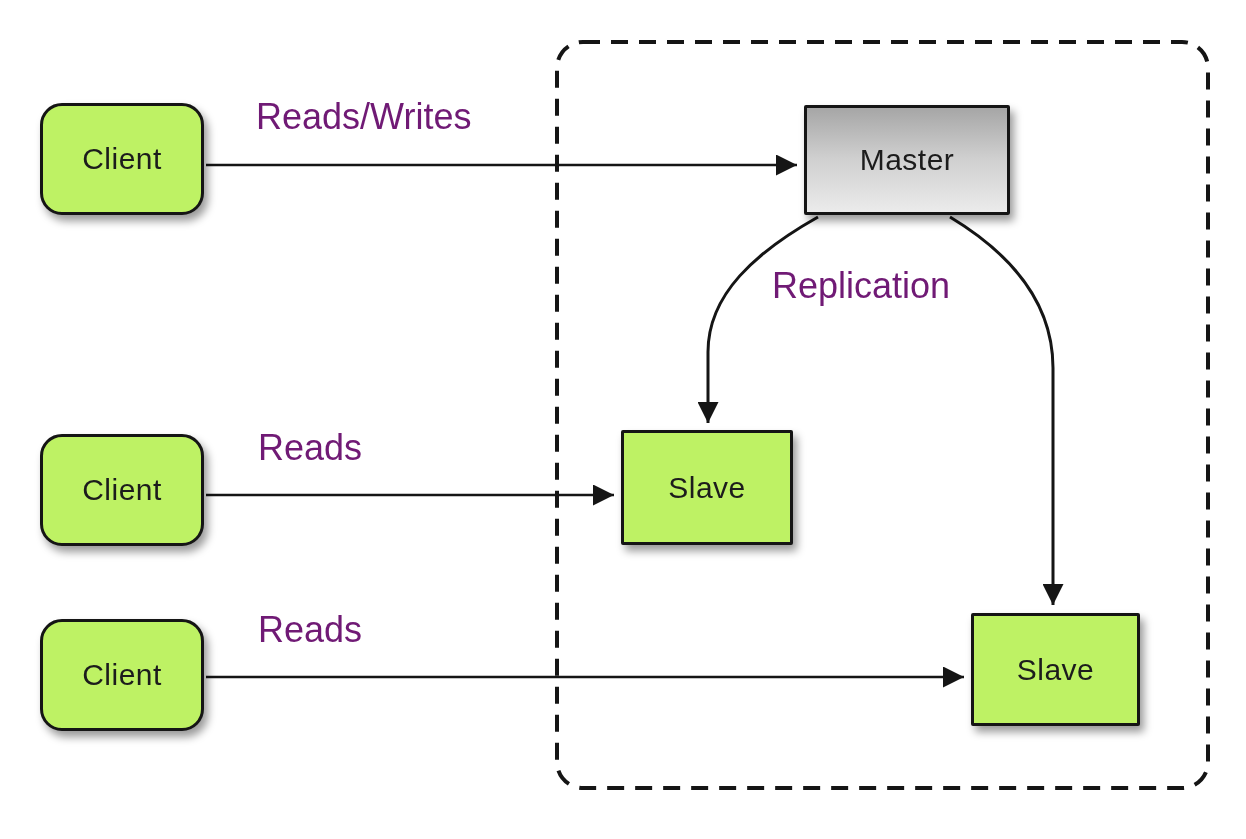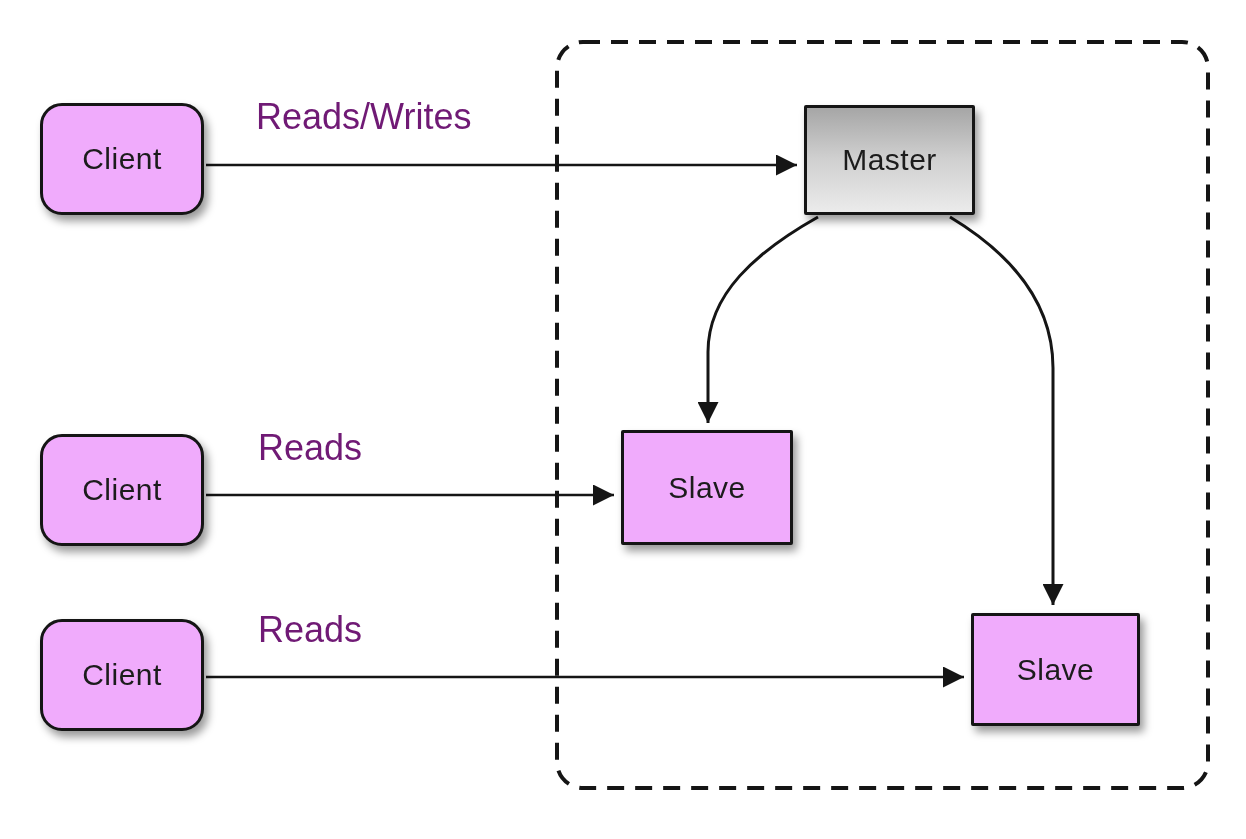--- a/index.html
+++ b/index.html
@@ -20,39 +20,39 @@
     left: 0;
     top: 0;
   }
   .node {
     position: absolute;
     display: flex;
     align-items: center;
     justify-content: center;
     box-sizing: border-box;
     border: 3px solid #151515;
-    background: #f0abfc;
+    background: #bef264;
     color: #1c1c1c;
     font-size: 30px;
     letter-spacing: 0.5px;
     box-shadow: 4px 6px 8px rgba(0,0,0,0.40);
   }
   .node--client {
     left: 40px;
     width: 164px;
     height: 112px;
     border-radius: 22px;
   }
   .client-1 { top: 103px; }
   .client-2 { top: 434px; }
   .client-3 { top: 619px; }
   .node--master {
     left: 804px;
     top: 105px;
-    width: 171px;
+    width: 206px;
     height: 110px;
     border-radius: 2px;
     background: linear-gradient(180deg, #a6a6a6 0%, #cfcfcf 48%, #ebebeb 100%);
     text-align: center;
   }
   .node--slave-1 {
     left: 621px;
     top: 430px;
     width: 172px;
     height: 115px;
@@ -118,14 +118,15 @@
   <div class="node node--slave-1">
     <span>Slave</span>
   </div>
   <div class="node node--slave-2">
     <span>Slave</span>
   </div>
 
   <div class="edge-label label-reads-writes">Reads/Writes</div>
   <div class="edge-label label-reads-2">Reads</div>
   <div class="edge-label label-reads-3">Reads</div>
+  <div class="edge-label label-replication">Replication</div>
 
 </div>
 
 </body></html>

